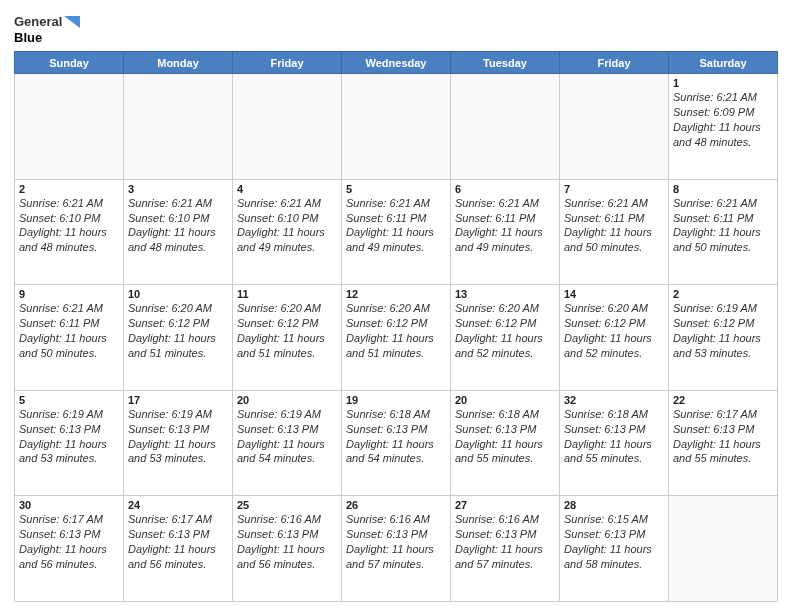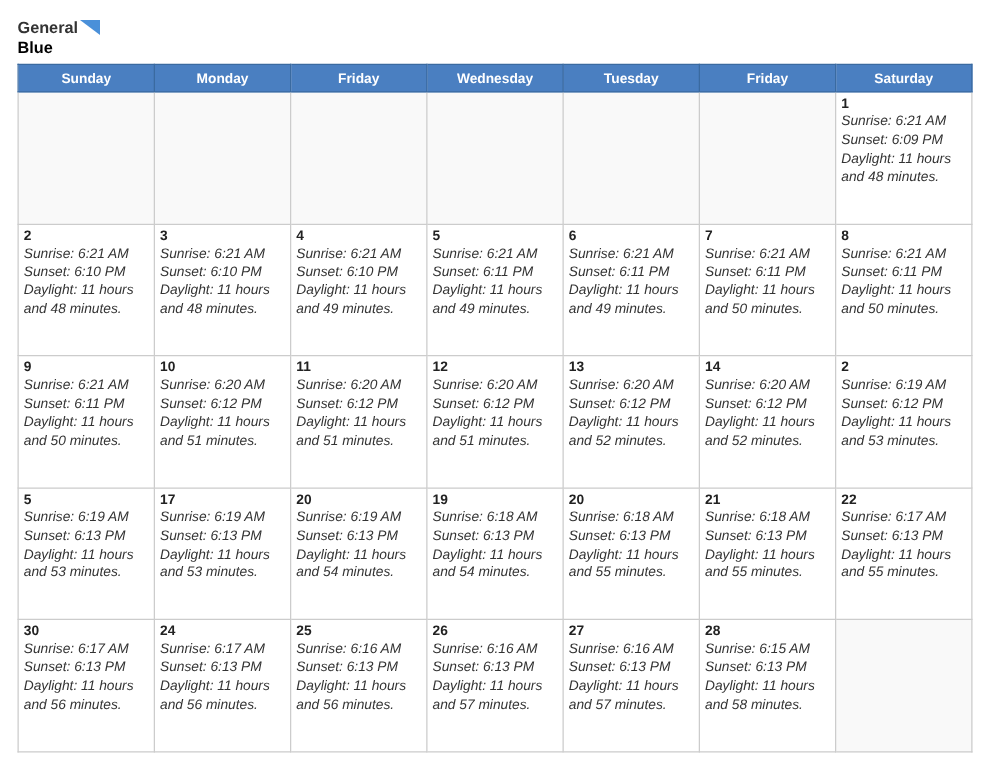--- a/index.html
+++ b/index.html
@@ -271,21 +271,21 @@
 and 54 minutes.</div>
           </td>
           <td>
             <span class="day-num">20</span>
             <div class="day-info" style="white-space: pre-line;">Sunrise: 6:18 AM
 Sunset: 6:13 PM
 Daylight: 11 hours
 and 55 minutes.</div>
           </td>
           <td>
-            <span class="day-num">21</span>
+            <span class="day-num">32</span>
             <div class="day-info" style="white-space: pre-line;">Sunrise: 6:18 AM
 Sunset: 6:13 PM
 Daylight: 11 hours
 and 55 minutes.</div>
           </td>
           <td>
             <span class="day-num">22</span>
             <div class="day-info" style="white-space: pre-line;">Sunrise: 6:17 AM
 Sunset: 6:13 PM
 Daylight: 11 hours

